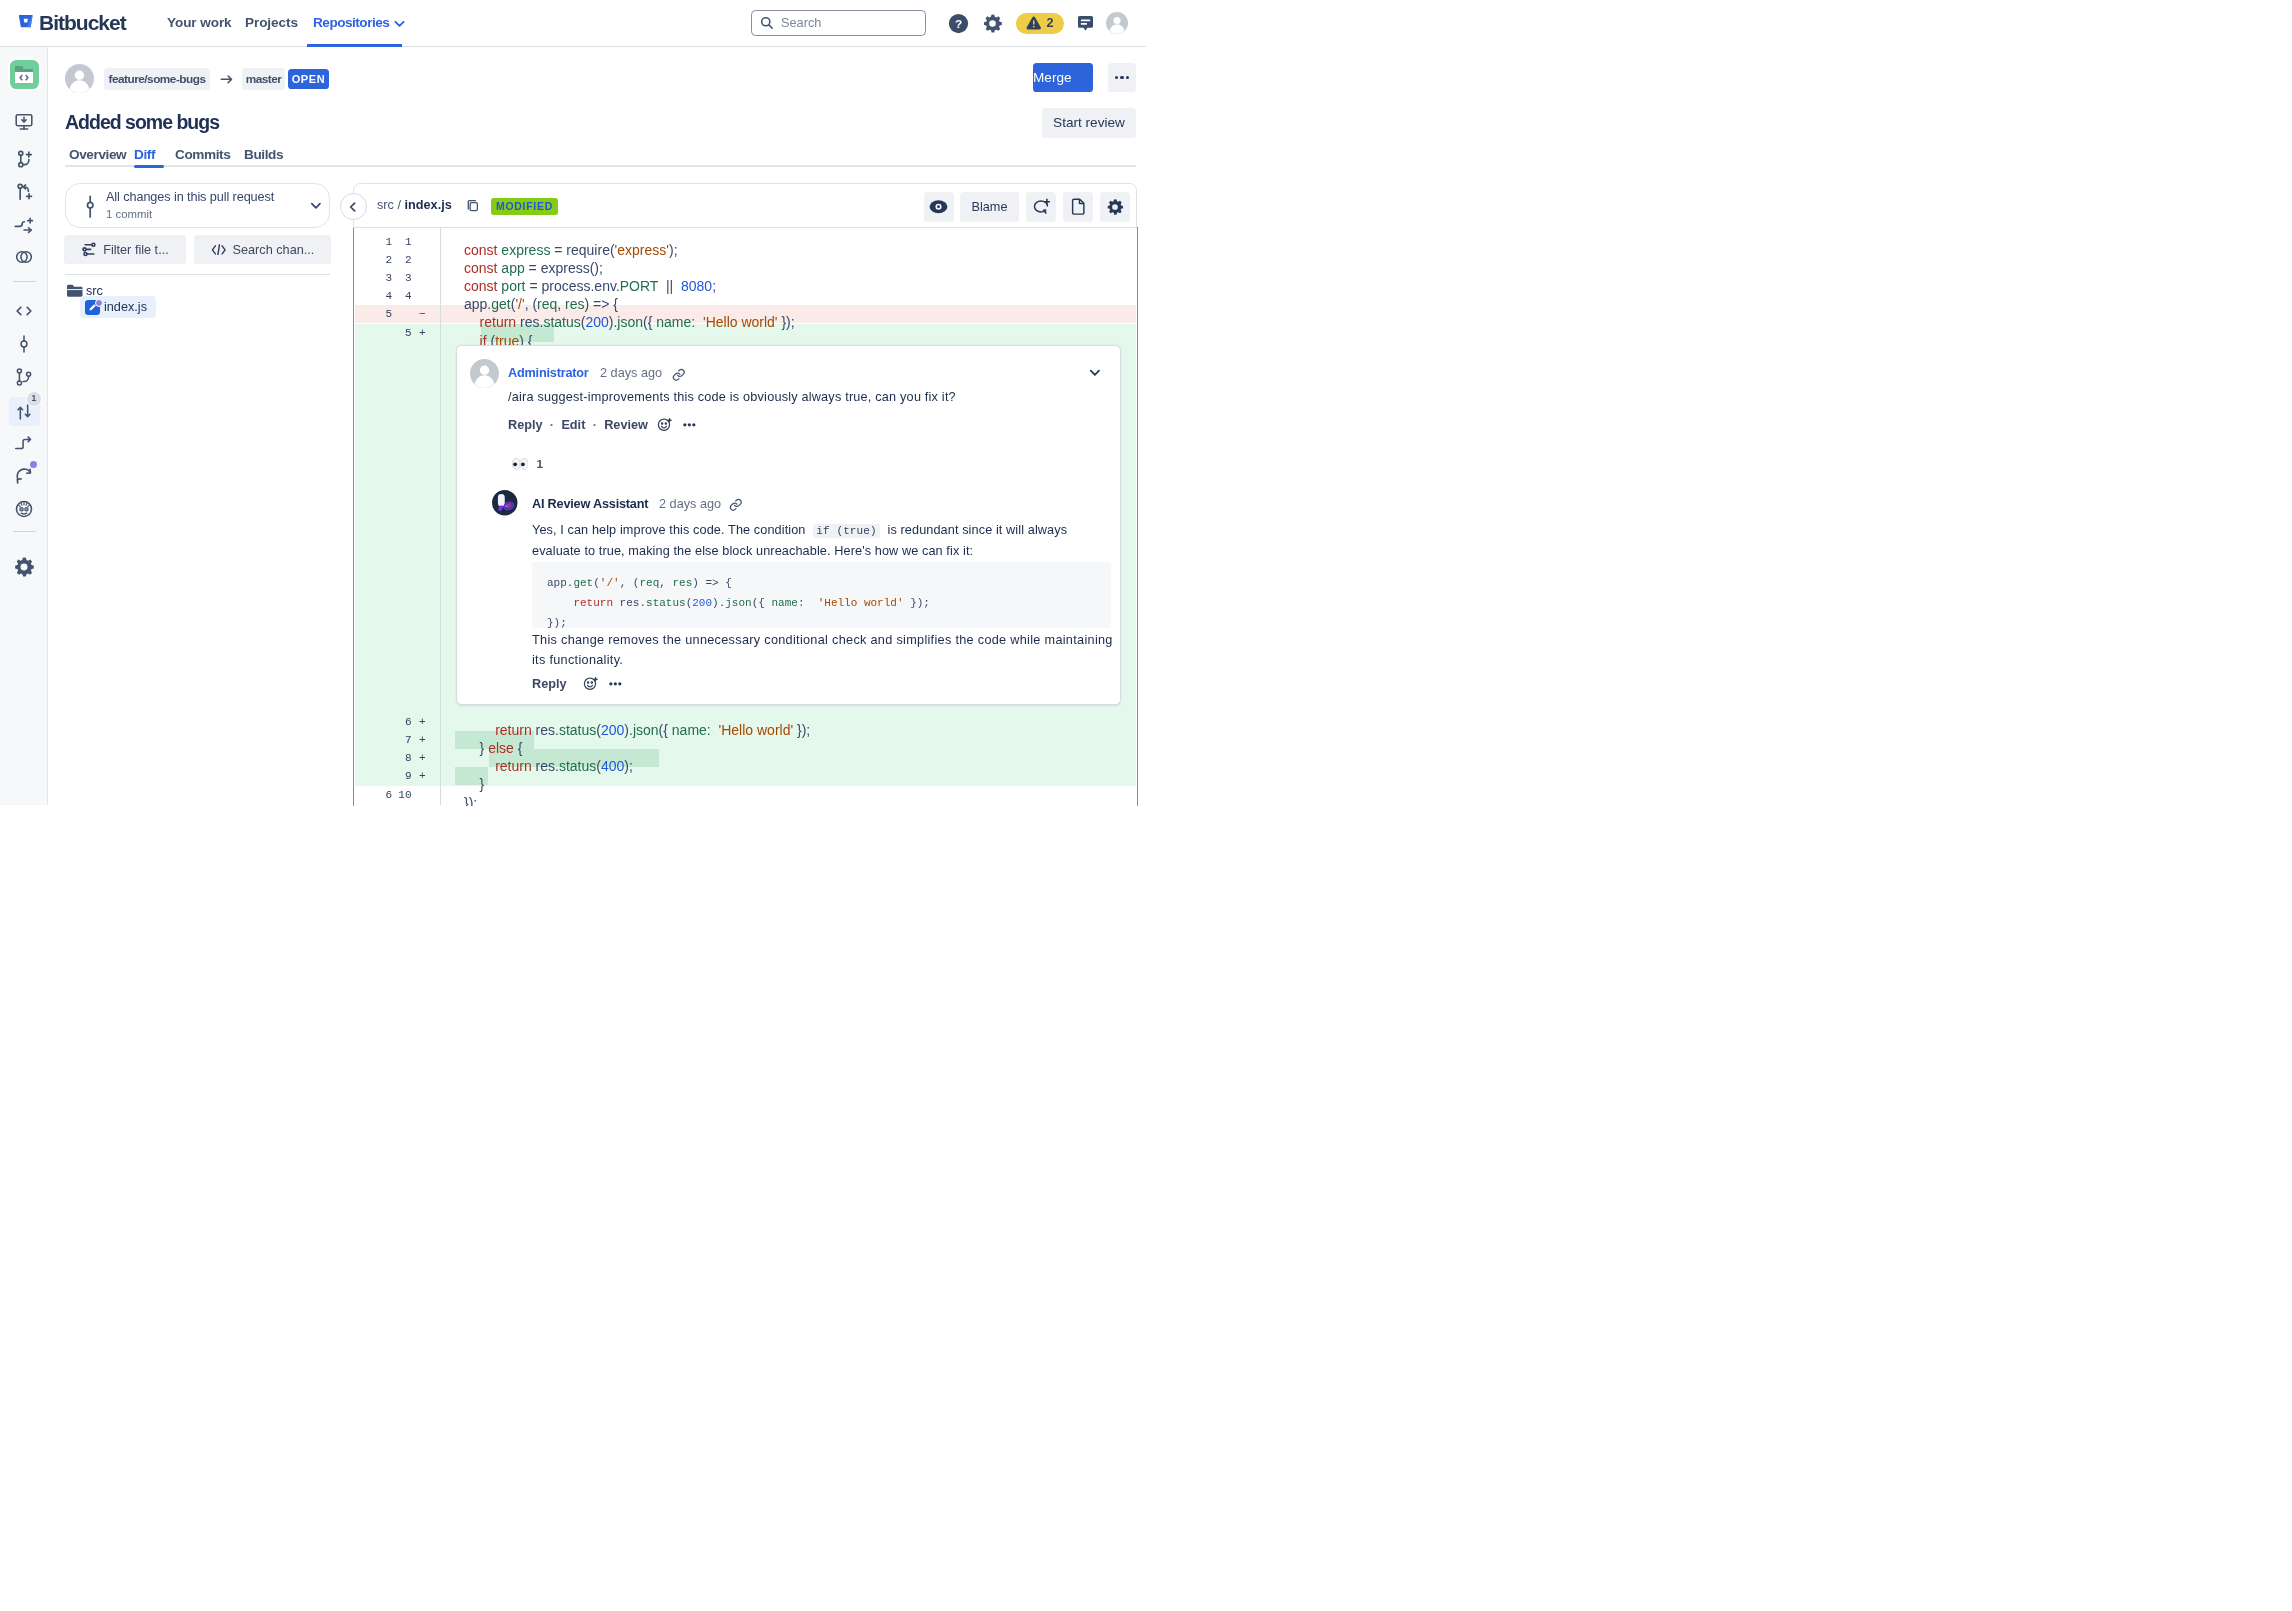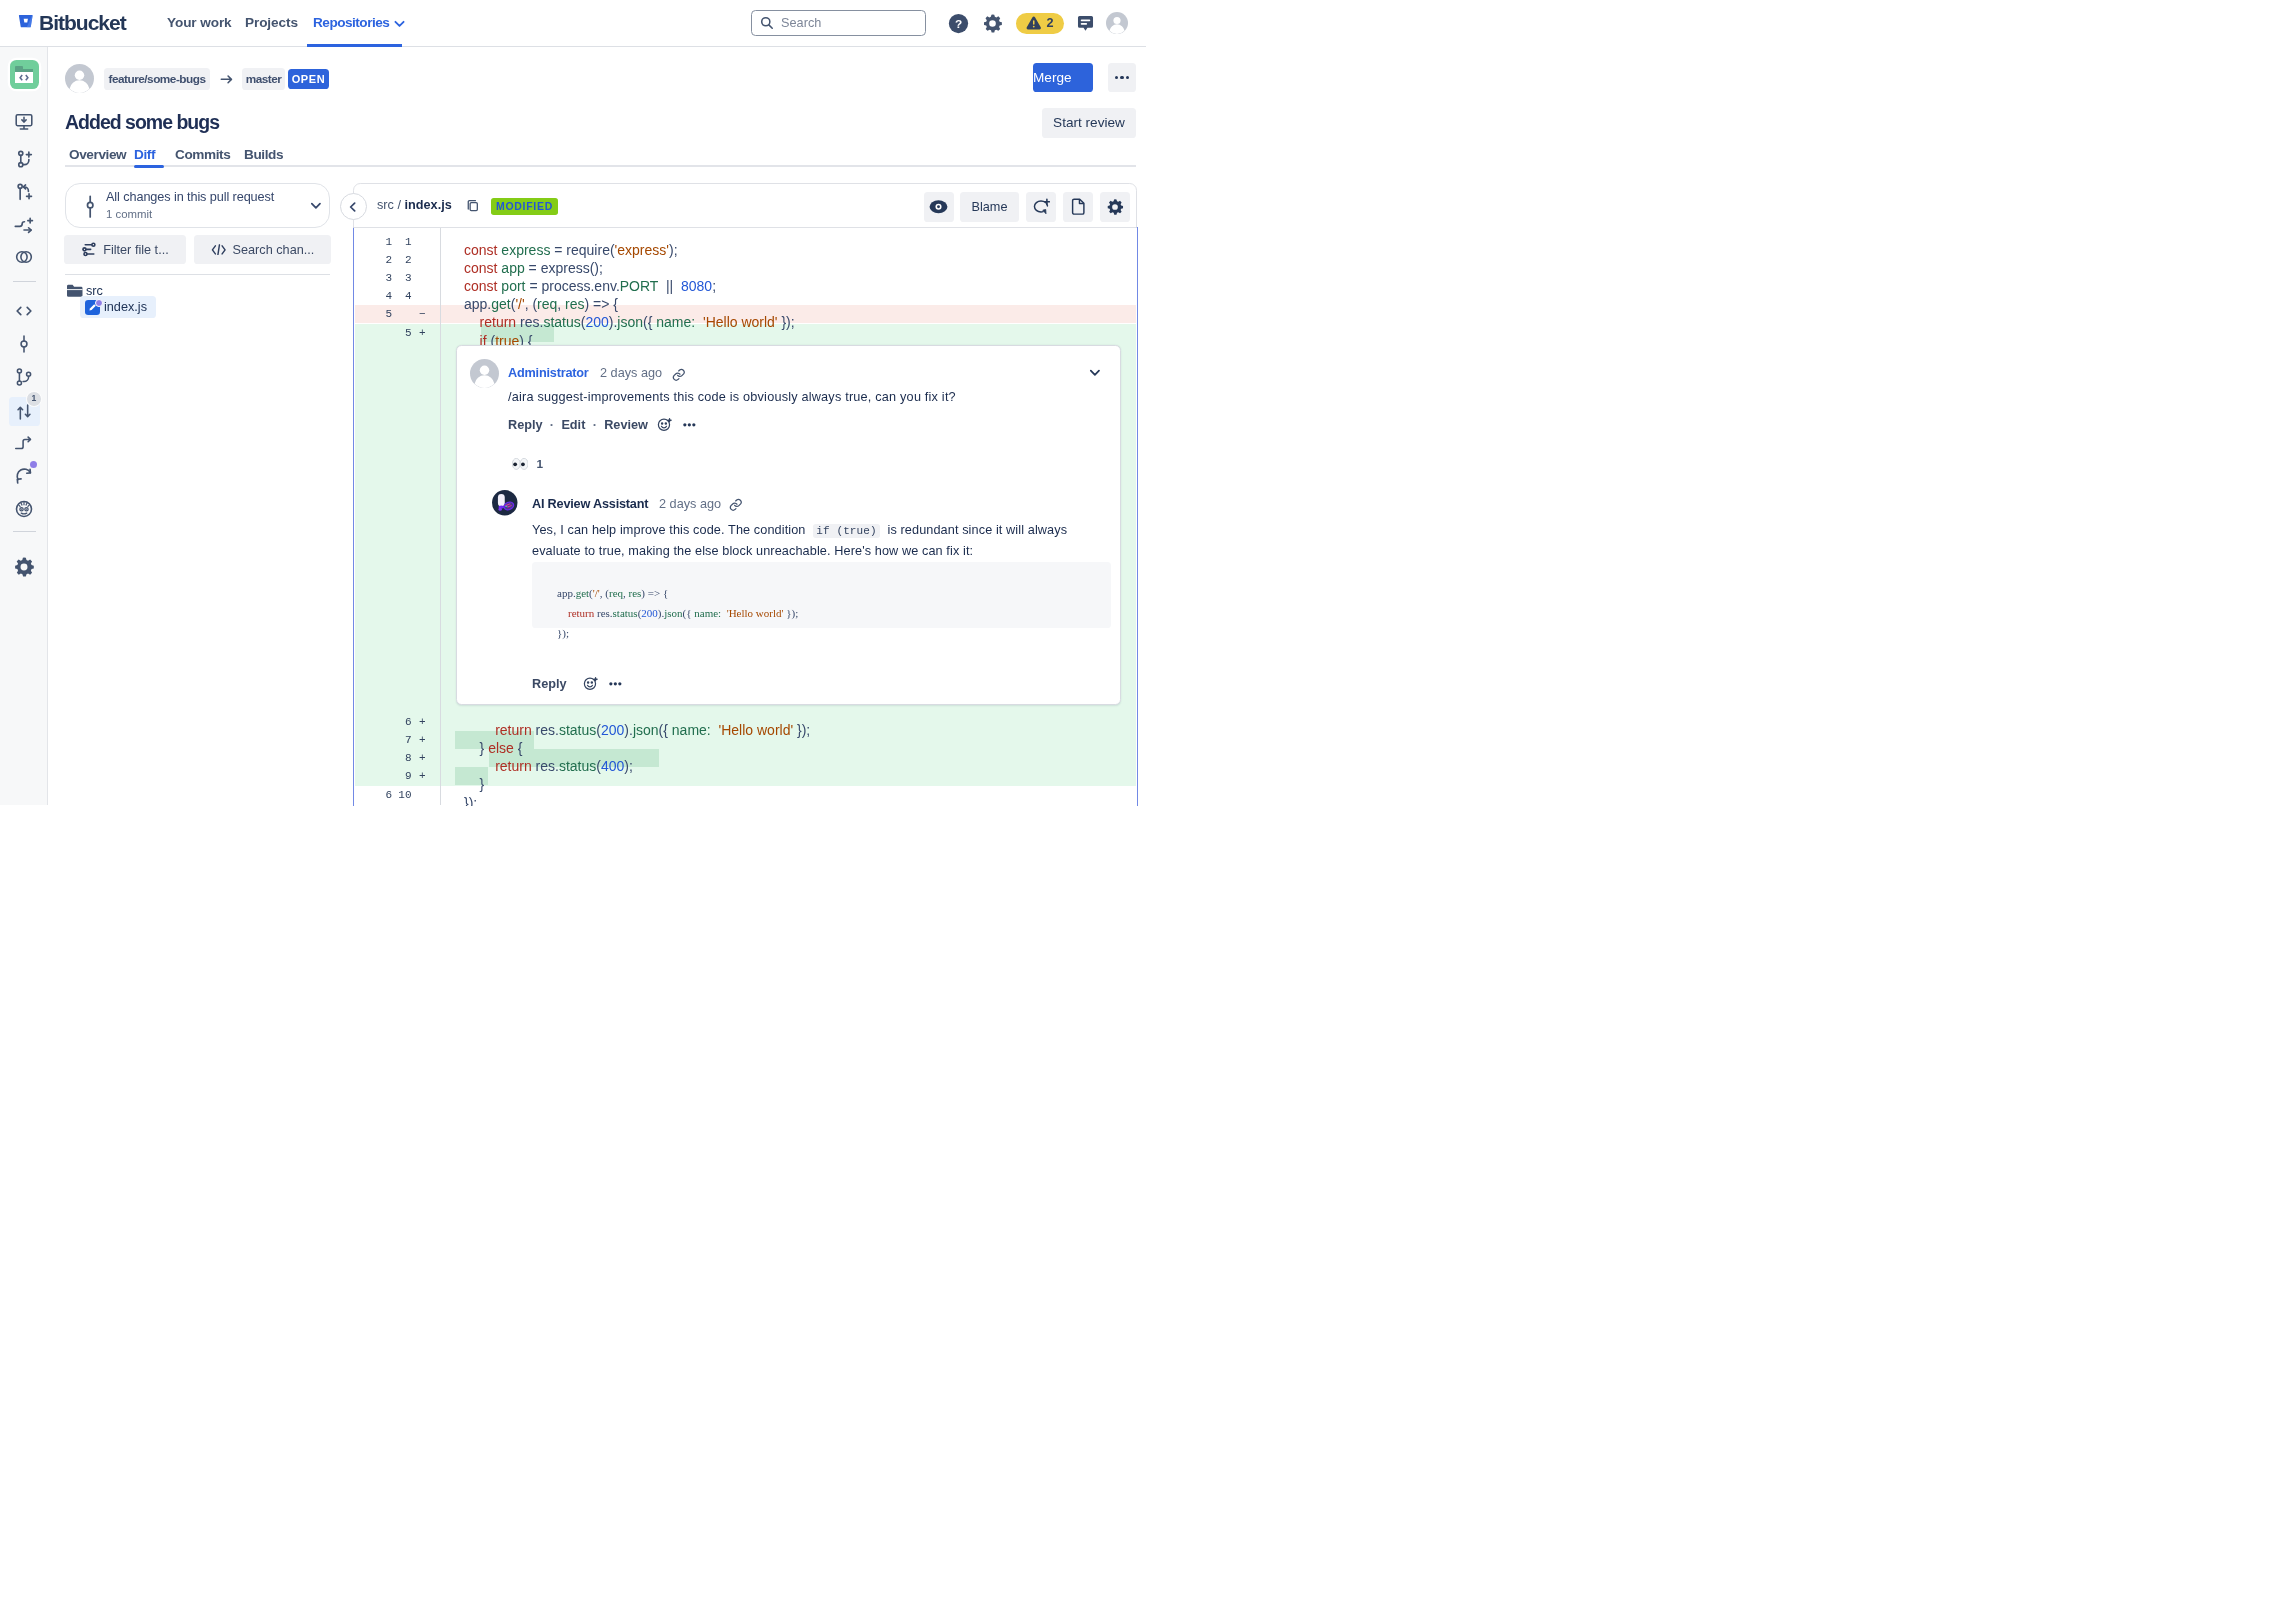--- a/index.html
+++ b/index.html
@@ -393,24 +393,25 @@
       </g>
  </svg>
  <div class="cc" style="left:75px;top:151px;font-size:12.7px;color:#1A2B4D;font-weight:700;letter-spacing:-0.2px">AI Review Assistant</div>
  <div class="cc" style="left:202px;top:151px;font-size:12.7px;color:#626F86">2 days ago</div>
  <svg class="cc" style="left:272px;top:152px" width="13.6" height="13.6" viewBox="0 0 24 24" fill="none" stroke="#44546F" stroke-width="2.2" stroke-linecap="round">
       <path d="M10 13a5 5 0 007.5.5l3-3a5 5 0 00-7-7l-1.7 1.7"></path>
       <path d="M14 11a5 5 0 00-7.5-.5l-3 3a5 5 0 007 7l1.7-1.7"></path>
     </svg>
  <div class="cc" style="left:75px;top:175px;font-size:12.7px;letter-spacing:0.1px;color:#1A2B4D;line-height:19.5px">Yes, I can help improve this code. The condition&nbsp; <span class="mono" style="background:#F0F1F4;padding:0.9px 3.6px;border-radius:2.7px;color:#33435F">if (true)</span> &nbsp;is redundant since it will always<br>evaluate to true, making the else block unreachable. Here's how we can fix it:</div>
  <div class="cc" style="left:75px;top:216px;width:579px;height:66px;background:#F6F7F9;border-radius:3.6px;box-sizing:border-box;padding:4.5px 9px">
-  <pre style="margin:16px;font-family:Liberation Serif, serif;font-size:11px;line-height:20px"><span class="df">app.</span><span class="id">get</span><span class="df">(</span><span class="st">'/'</span><span class="df">, (</span><span class="id">req</span><span class="df">, </span><span class="id">res</span><span class="df">) =&gt; {</span>
+  <pre style="margin:6px;font-family:Liberation Mono, monospace;font-size:11px;line-height:20px"><span class="df">app.</span><span class="id">get</span><span class="df">(</span><span class="st">'/'</span><span class="df">, (</span><span class="id">req</span><span class="df">, </span><span class="id">res</span><span class="df">) =&gt; {</span>
     <span class="kw">return</span><span class="df"> res.</span><span class="id">status</span><span class="df">(</span><span class="nu">200</span><span class="df">).</span><span class="id">json</span><span class="df">({ </span><span class="id">name:</span>  <span class="st">'Hello world'</span><span class="df"> });</span>
 <span class="df">});</span></pre>
  </div>
+ <div class="cc" style="left:75px;top:285px;font-size:12.7px;letter-spacing:0.3px;color:#1A2B4D;line-height:19.5px">This change removes the unnecessary conditional check and simplifies the code while maintaining<br>its functionality.</div>
  <div class="cc actions" style="left:75px;top:330px">
    <span>Reply</span>
    <svg style="margin-left:16.4px" width="15.5" height="15.5" viewBox="0 0 20 20" fill="none" stroke="#33435F" stroke-width="1.6">
         <circle cx="9" cy="10" r="7.2"></circle>
         <circle cx="6.6" cy="8.4" r="0.8" fill="#33435F"></circle>
         <circle cx="11.4" cy="8.4" r="0.8" fill="#33435F"></circle>
         <path d="M5.8 12a3.6 3.6 0 006.4 0" stroke-linecap="round"></path>
         <path d="M16.2 2.2v4M14.2 4.2h4" stroke-width="1.7" stroke-linecap="round"></path>
       </svg>
    <svg style="margin-left:11px" width="12.7" height="3.6" viewBox="0 0 14 4">

